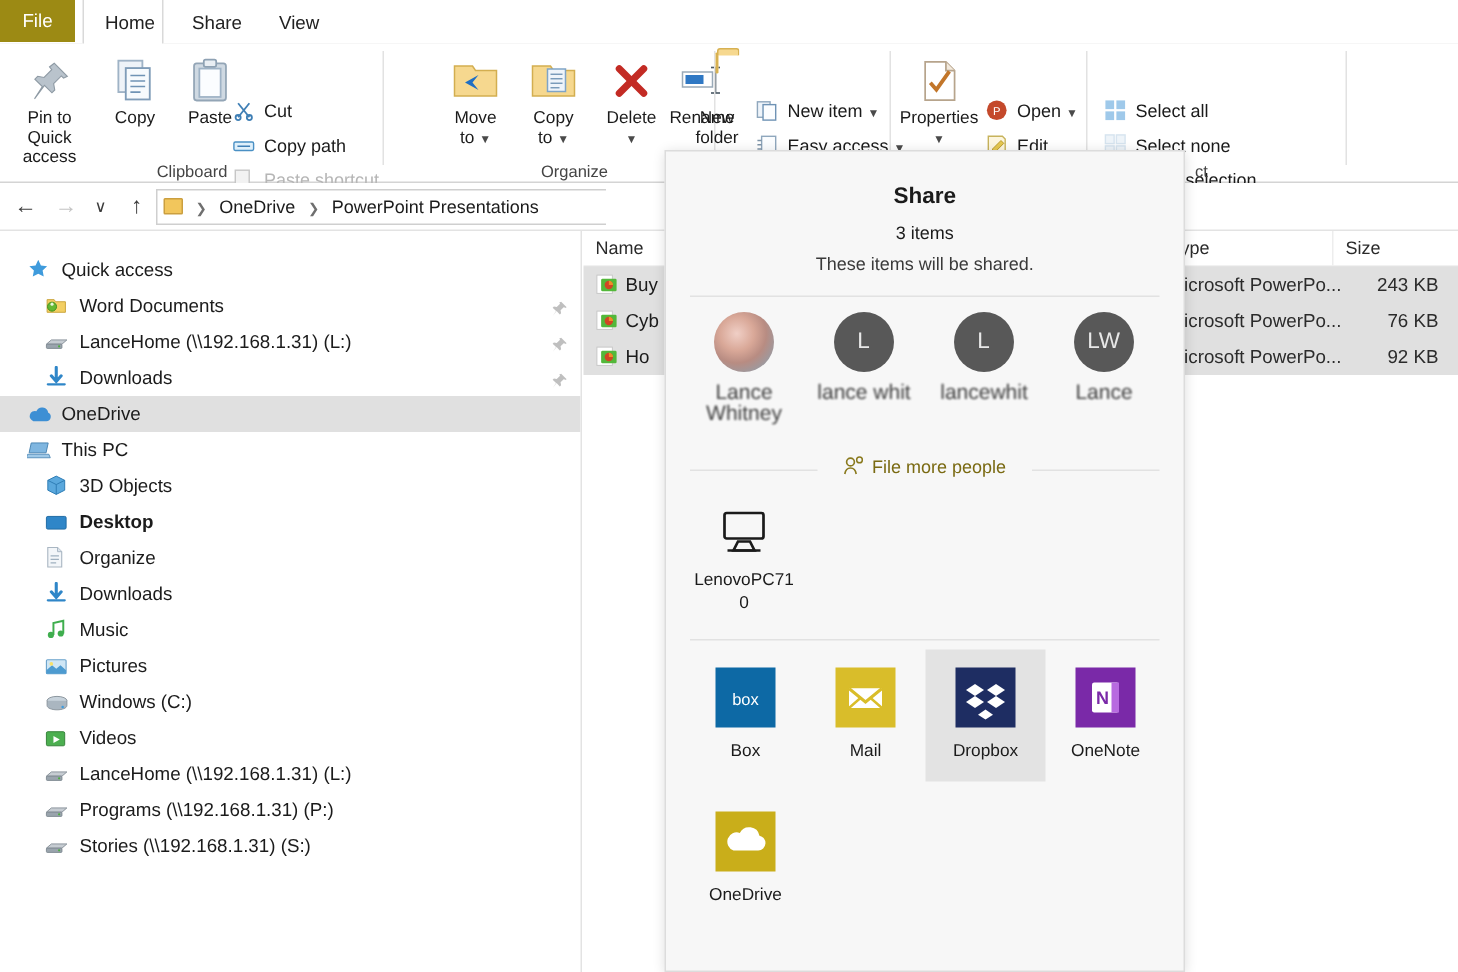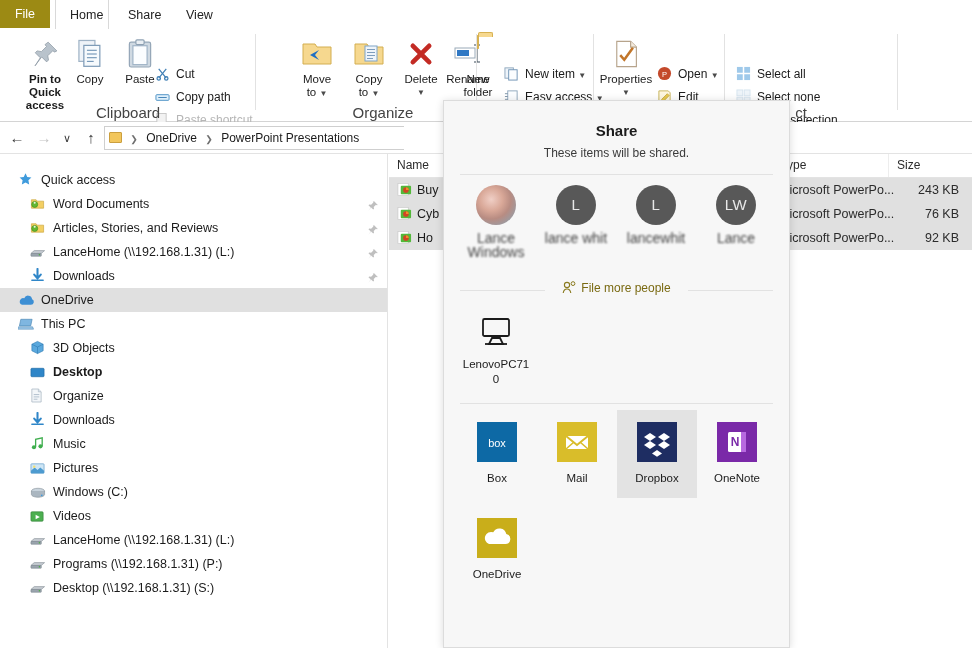--- a/index.html
+++ b/index.html
@@ -29,21 +29,21 @@
   .tab.view { left: 172px; width: 48px; }
 
   
   .ribbon {
     position: absolute; left: 0; top: 29px; width: 972px; height: 93px;
     background: #ffffff; border-bottom: 1px solid #d4d4d4;
   }
   .rgroup { position: absolute; top: 0; height: 93px; }
   .rgroup .glabel {
     position: absolute; bottom: 1px; left: 0; width: 100%;
-    text-align: center; font-size: 15px; color: #444;
+    text-align: center; font-size: 11px; color: #444;
   }
   .rgroup .gsep {
     position: absolute; top: 5px; right: 0; width: 1px; height: 76px; background: #e2e2e2;
   }
 
   .bigbtn {
     position: absolute; top: 4px; width: 62px; height: 72px;
     text-align: center; font-size: 11.5px; color: #1b1b1b; line-height: 13px;
     cursor: default;
   }
@@ -152,21 +152,21 @@
   <div class="tabstrip">
     <div class="tab file">File</div>
     <div class="tab home">Home</div>
     <div class="tab share">Share</div>
     <div class="tab view">View</div>
   </div>
 
   <div class="ribbon">
 
     <div class="rgroup" style="left:0;width:256px;">
-      <div class="bigbtn" style="left:14px;font-weight:bold;">
+      <div class="bigbtn" style="left:2px;">
         <span class="ic">
           <svg width="30" height="30" viewBox="0 0 24 24" style="margin-top:3px;">
             <path d="M14.5 2.5l7 7-2 1-1.2-1.2-4.1 4.1.6 3.4-1.5 1.5-4-4L4 21.5 8.2 15l-4-4 1.5-1.5 3.4.6 4.1-4.1L12 4.5z" fill="#b9c3cc" stroke="#8e9aa4" stroke-width=".6"></path>
           </svg>
         </span>
         <span class="tx">Pin to Quick</span>
         <span class="tx">access</span>
       </div>
 
       <div class="bigbtn" style="left:66px;width:48px;">
@@ -429,27 +429,20 @@
     <div style="height:14px;"></div>
     <div id="nav-list">
         <div class="navitem" style="padding-left: 18px;"><span class="nic"><svg width="15" height="15" viewBox="0 0 16 16">
               <path d="M8 1.3l1.9 4 4.4.6-3.2 3 .8 4.3L8 11.2 4.1 13.2l.8-4.3-3.2-3 4.4-.6z" fill="#3f9bdc"></path>
             </svg></span><span>Quick access</span></div>
         <div class="navitem" style="padding-left: 30px;"><span class="nic"><svg width="15" height="15" viewBox="0 0 16 16">
               <path d="M1.5 4h5l1 1.5h7V13h-13z" fill="#f3cf63" stroke="#caa53c" stroke-width=".7"></path>
               <circle cx="5" cy="9" r="3.2" fill="#64b832" stroke="#3f8f1c" stroke-width=".7"></circle>
               <circle cx="5" cy="7.2" r="1.1" fill="#e8f6de"></circle>
             </svg></span><span>Word Documents</span><span class="pin"><svg width="13" height="13" viewBox="0 0 16 16">
-              <path d="M10 1.5l4.5 4.5-1.3.6-.9-.9-2.8 2.8.4 2.3-1 1-2.7-2.7L3.2 13l2.6-3.9L3 6.4l1-1 2.3.4L9.1 3 8.4 2z" fill="#8c8c8c"></path>
-            </svg></span></div>
-        <div class="navitem" style="padding-left: 30px;"><span class="nic"><svg width="15" height="15" viewBox="0 0 16 16">
-              <path d="M1.5 4h5l1 1.5h7V13h-13z" fill="#f3cf63" stroke="#caa53c" stroke-width=".7"></path>
-              <circle cx="5" cy="9" r="3.2" fill="#64b832" stroke="#3f8f1c" stroke-width=".7"></circle>
-              <circle cx="5" cy="7.2" r="1.1" fill="#e8f6de"></circle>
-            </svg></span><span>Articles, Stories, and Reviews</span><span class="pin"><svg width="13" height="13" viewBox="0 0 16 16">
               <path d="M10 1.5l4.5 4.5-1.3.6-.9-.9-2.8 2.8.4 2.3-1 1-2.7-2.7L3.2 13l2.6-3.9L3 6.4l1-1 2.3.4L9.1 3 8.4 2z" fill="#8c8c8c"></path>
             </svg></span></div>
         <div class="navitem" style="padding-left: 30px;"><span class="nic"><svg width="16" height="13" viewBox="0 0 17 13">
               <path d="M1 7.5h11l3.5-3H4.5z" fill="#c6ccd2" stroke="#8b949c" stroke-width=".7"></path>
               <rect x="1" y="7.5" width="11" height="3" rx=".6" fill="#9aa4ad" stroke="#77828b" stroke-width=".6"></rect>
               <circle cx="10" cy="9" r=".8" fill="#4cae3f"></circle>
             </svg></span><span>LanceHome (\\192.168.1.31) (L:)</span><span class="pin"><svg width="13" height="13" viewBox="0 0 16 16">
               <path d="M10 1.5l4.5 4.5-1.3.6-.9-.9-2.8 2.8.4 2.3-1 1-2.7-2.7L3.2 13l2.6-3.9L3 6.4l1-1 2.3.4L9.1 3 8.4 2z" fill="#8c8c8c"></path>
             </svg></span></div>
         <div class="navitem" style="padding-left: 30px;"><span class="nic"><svg width="15" height="15" viewBox="0 0 16 16">
@@ -511,21 +504,21 @@
             </svg></span><span>LanceHome (\\192.168.1.31) (L:)</span></div>
         <div class="navitem" style="padding-left: 30px;"><span class="nic"><svg width="16" height="13" viewBox="0 0 17 13">
               <path d="M1 7.5h11l3.5-3H4.5z" fill="#c6ccd2" stroke="#8b949c" stroke-width=".7"></path>
               <rect x="1" y="7.5" width="11" height="3" rx=".6" fill="#9aa4ad" stroke="#77828b" stroke-width=".6"></rect>
               <circle cx="10" cy="9" r=".8" fill="#4cae3f"></circle>
             </svg></span><span>Programs (\\192.168.1.31) (P:)</span></div>
         <div class="navitem" style="padding-left: 30px;"><span class="nic"><svg width="16" height="13" viewBox="0 0 17 13">
               <path d="M1 7.5h11l3.5-3H4.5z" fill="#c6ccd2" stroke="#8b949c" stroke-width=".7"></path>
               <rect x="1" y="7.5" width="11" height="3" rx=".6" fill="#9aa4ad" stroke="#77828b" stroke-width=".6"></rect>
               <circle cx="10" cy="9" r=".8" fill="#4cae3f"></circle>
-            </svg></span><span>Desktop (\\192.168.1.31) (S:)</span></div>
+            </svg></span><span>Stories (\\192.168.1.31) (S:)</span></div>
       </div>
   </div>
 
   <div class="filepane">
     <div class="colhead">
       <div style="left:0;width:390px;">Name</div>
       <div style="left:390px;width:110px;">ype</div>
       <div style="left:500px;width:83px;border-right:none;">Size</div>
     </div>
     <div id="file-rows">
@@ -557,28 +550,29 @@
                 <path d="M9.5 5.5v3h3a3 3 0 00-3-3z" fill="#f08c28"></path>
               </svg></span><span>Ho</span></span>
           <span class="ftype">Microsoft PowerPo...</span>
           <span class="fsize">92 KB</span>
         </div>
       </div>
   </div>
 
   <div class="share-dialog">
     <div class="share-title">Share</div>
+    <div class="share-count">3 items</div>
     <div class="share-sub">These items will be shared.</div>
 
     <div class="hr"></div>
 
     <div class="contacts" id="contacts-row">
         <div class="contact" style="left: 12px;">
           <div class="avatar photo"><span></span></div>
-          <div class="cname"><span>Lance</span><br><span>Windows</span></div>
+          <div class="cname"><span>Lance</span><br><span>Whitney</span></div>
         </div>
         <div class="contact" style="left: 92px;">
           <div class="avatar"><span>L</span></div>
           <div class="cname"><span>lance whit</span></div>
         </div>
         <div class="contact" style="left: 172px;">
           <div class="avatar"><span>L</span></div>
           <div class="cname"><span>lancewhit</span></div>
         </div>
         <div class="contact" style="left: 252px;">

